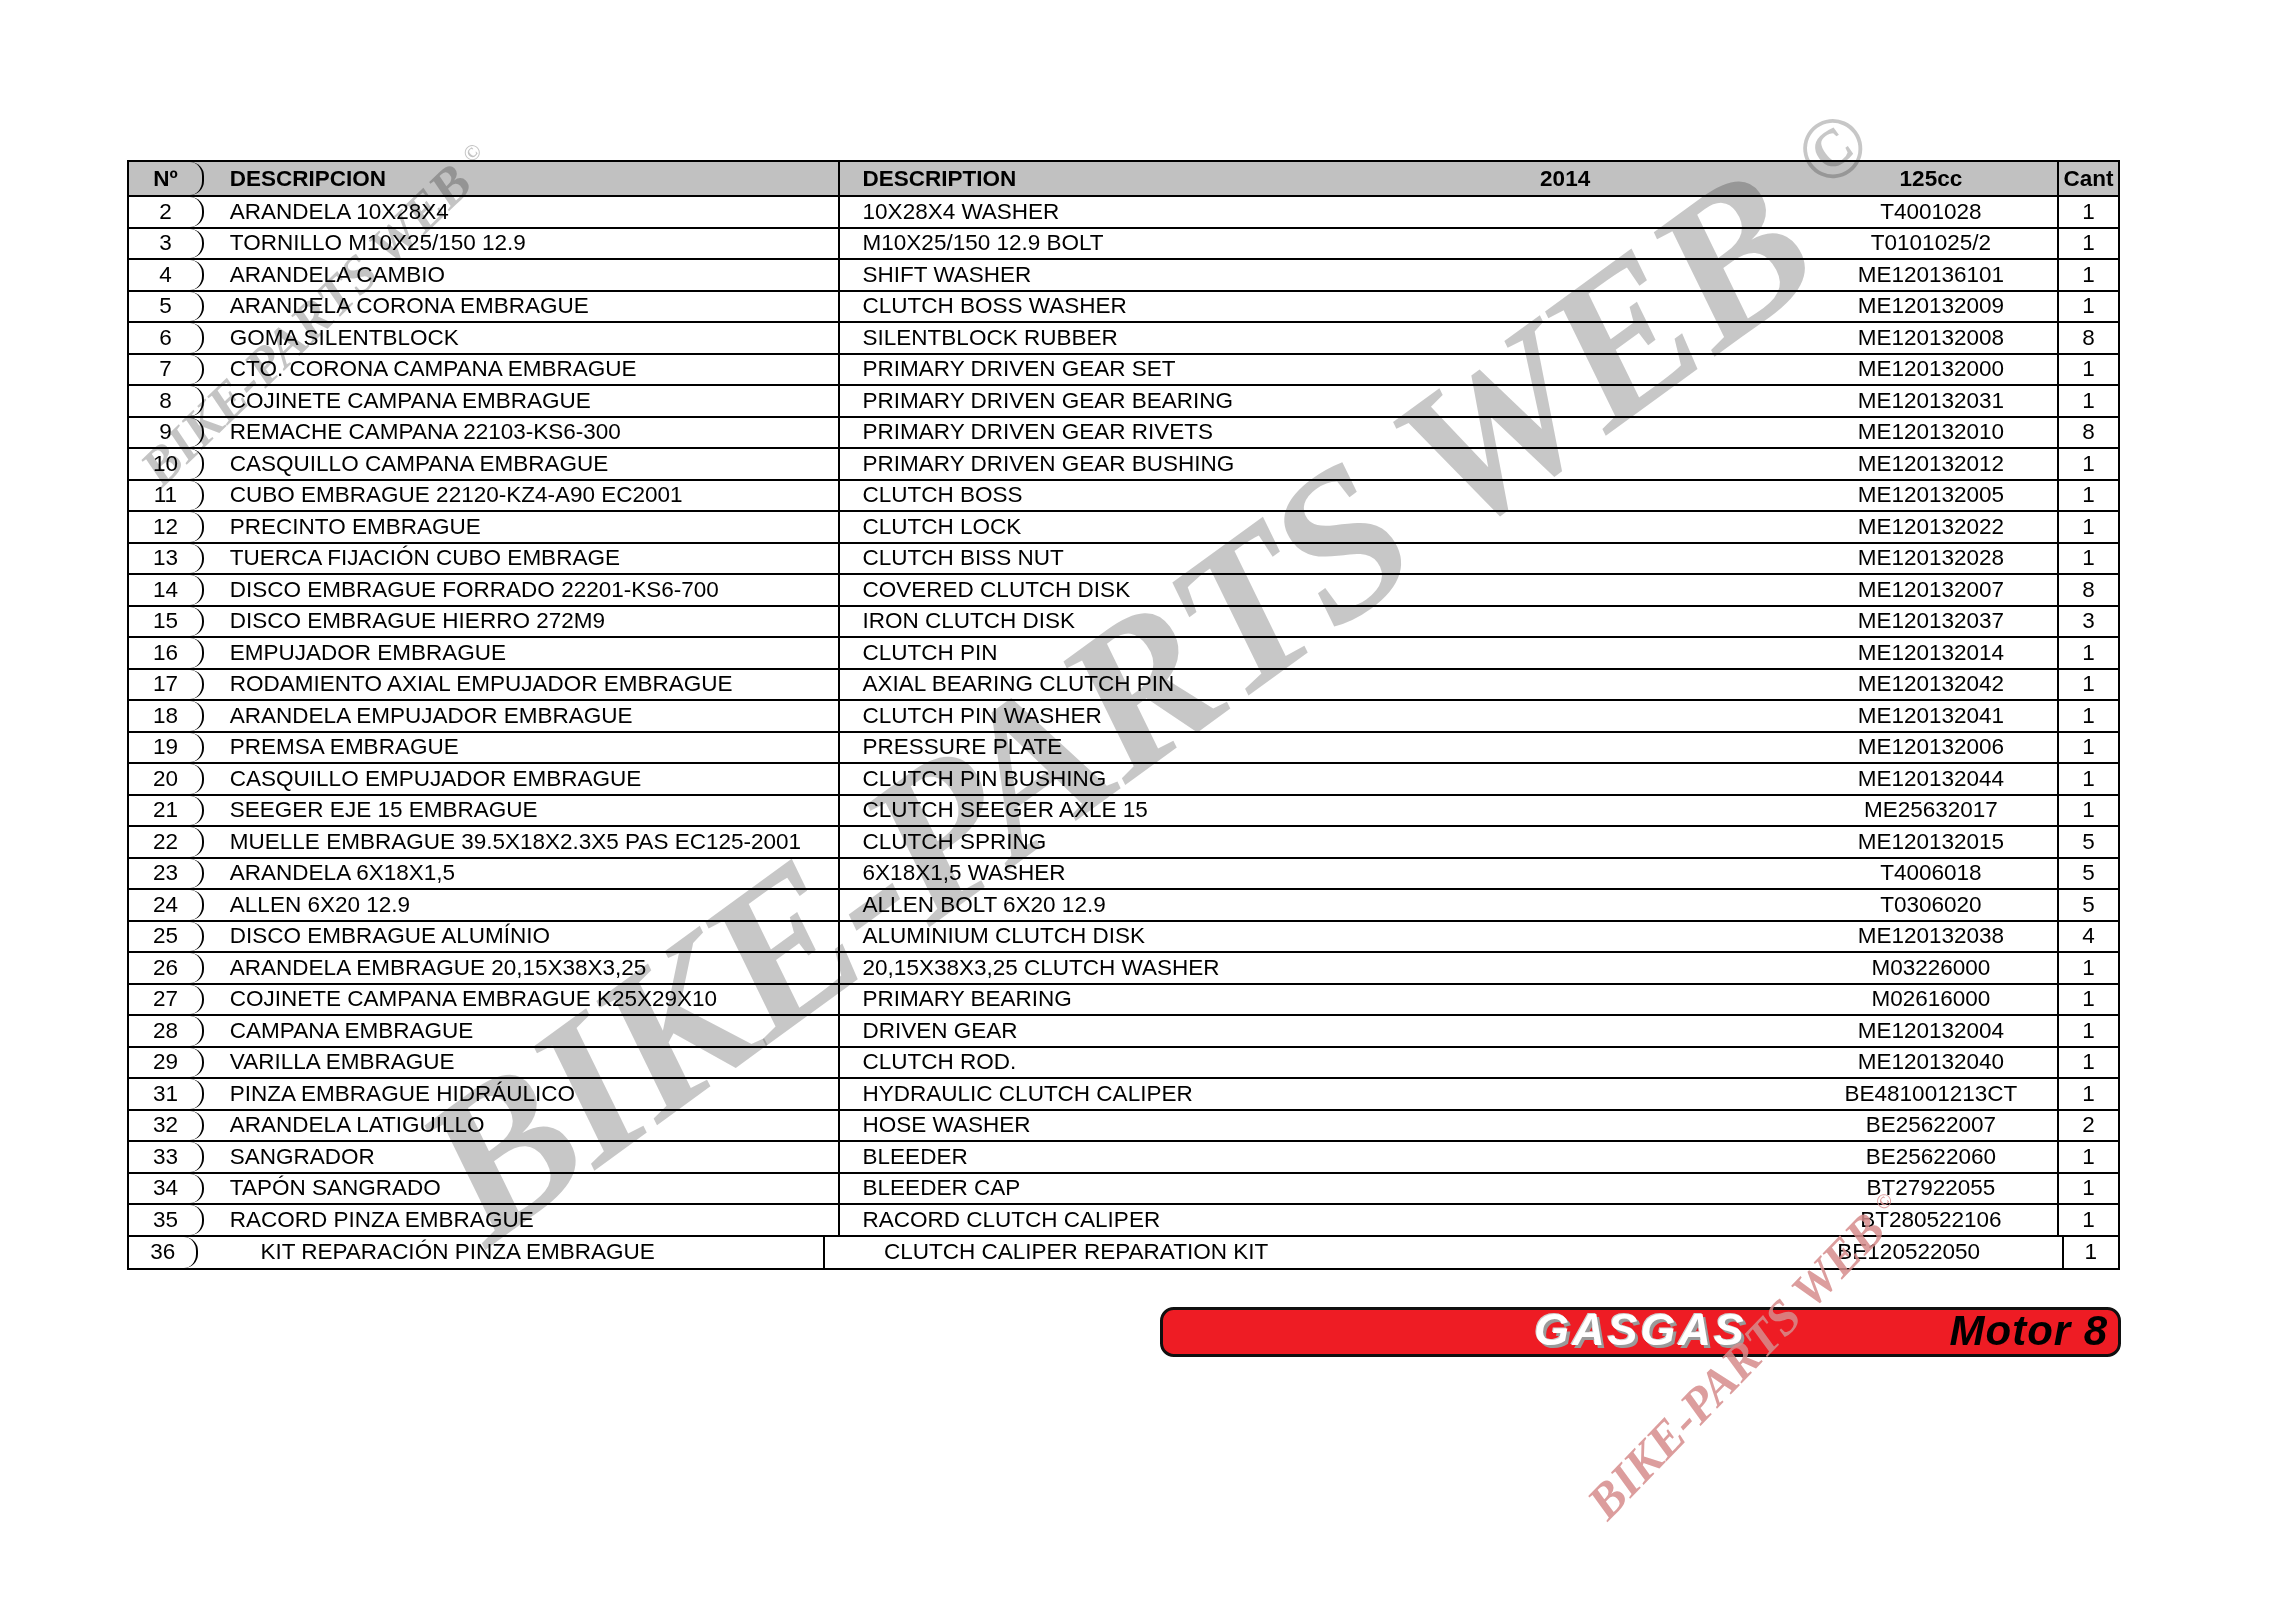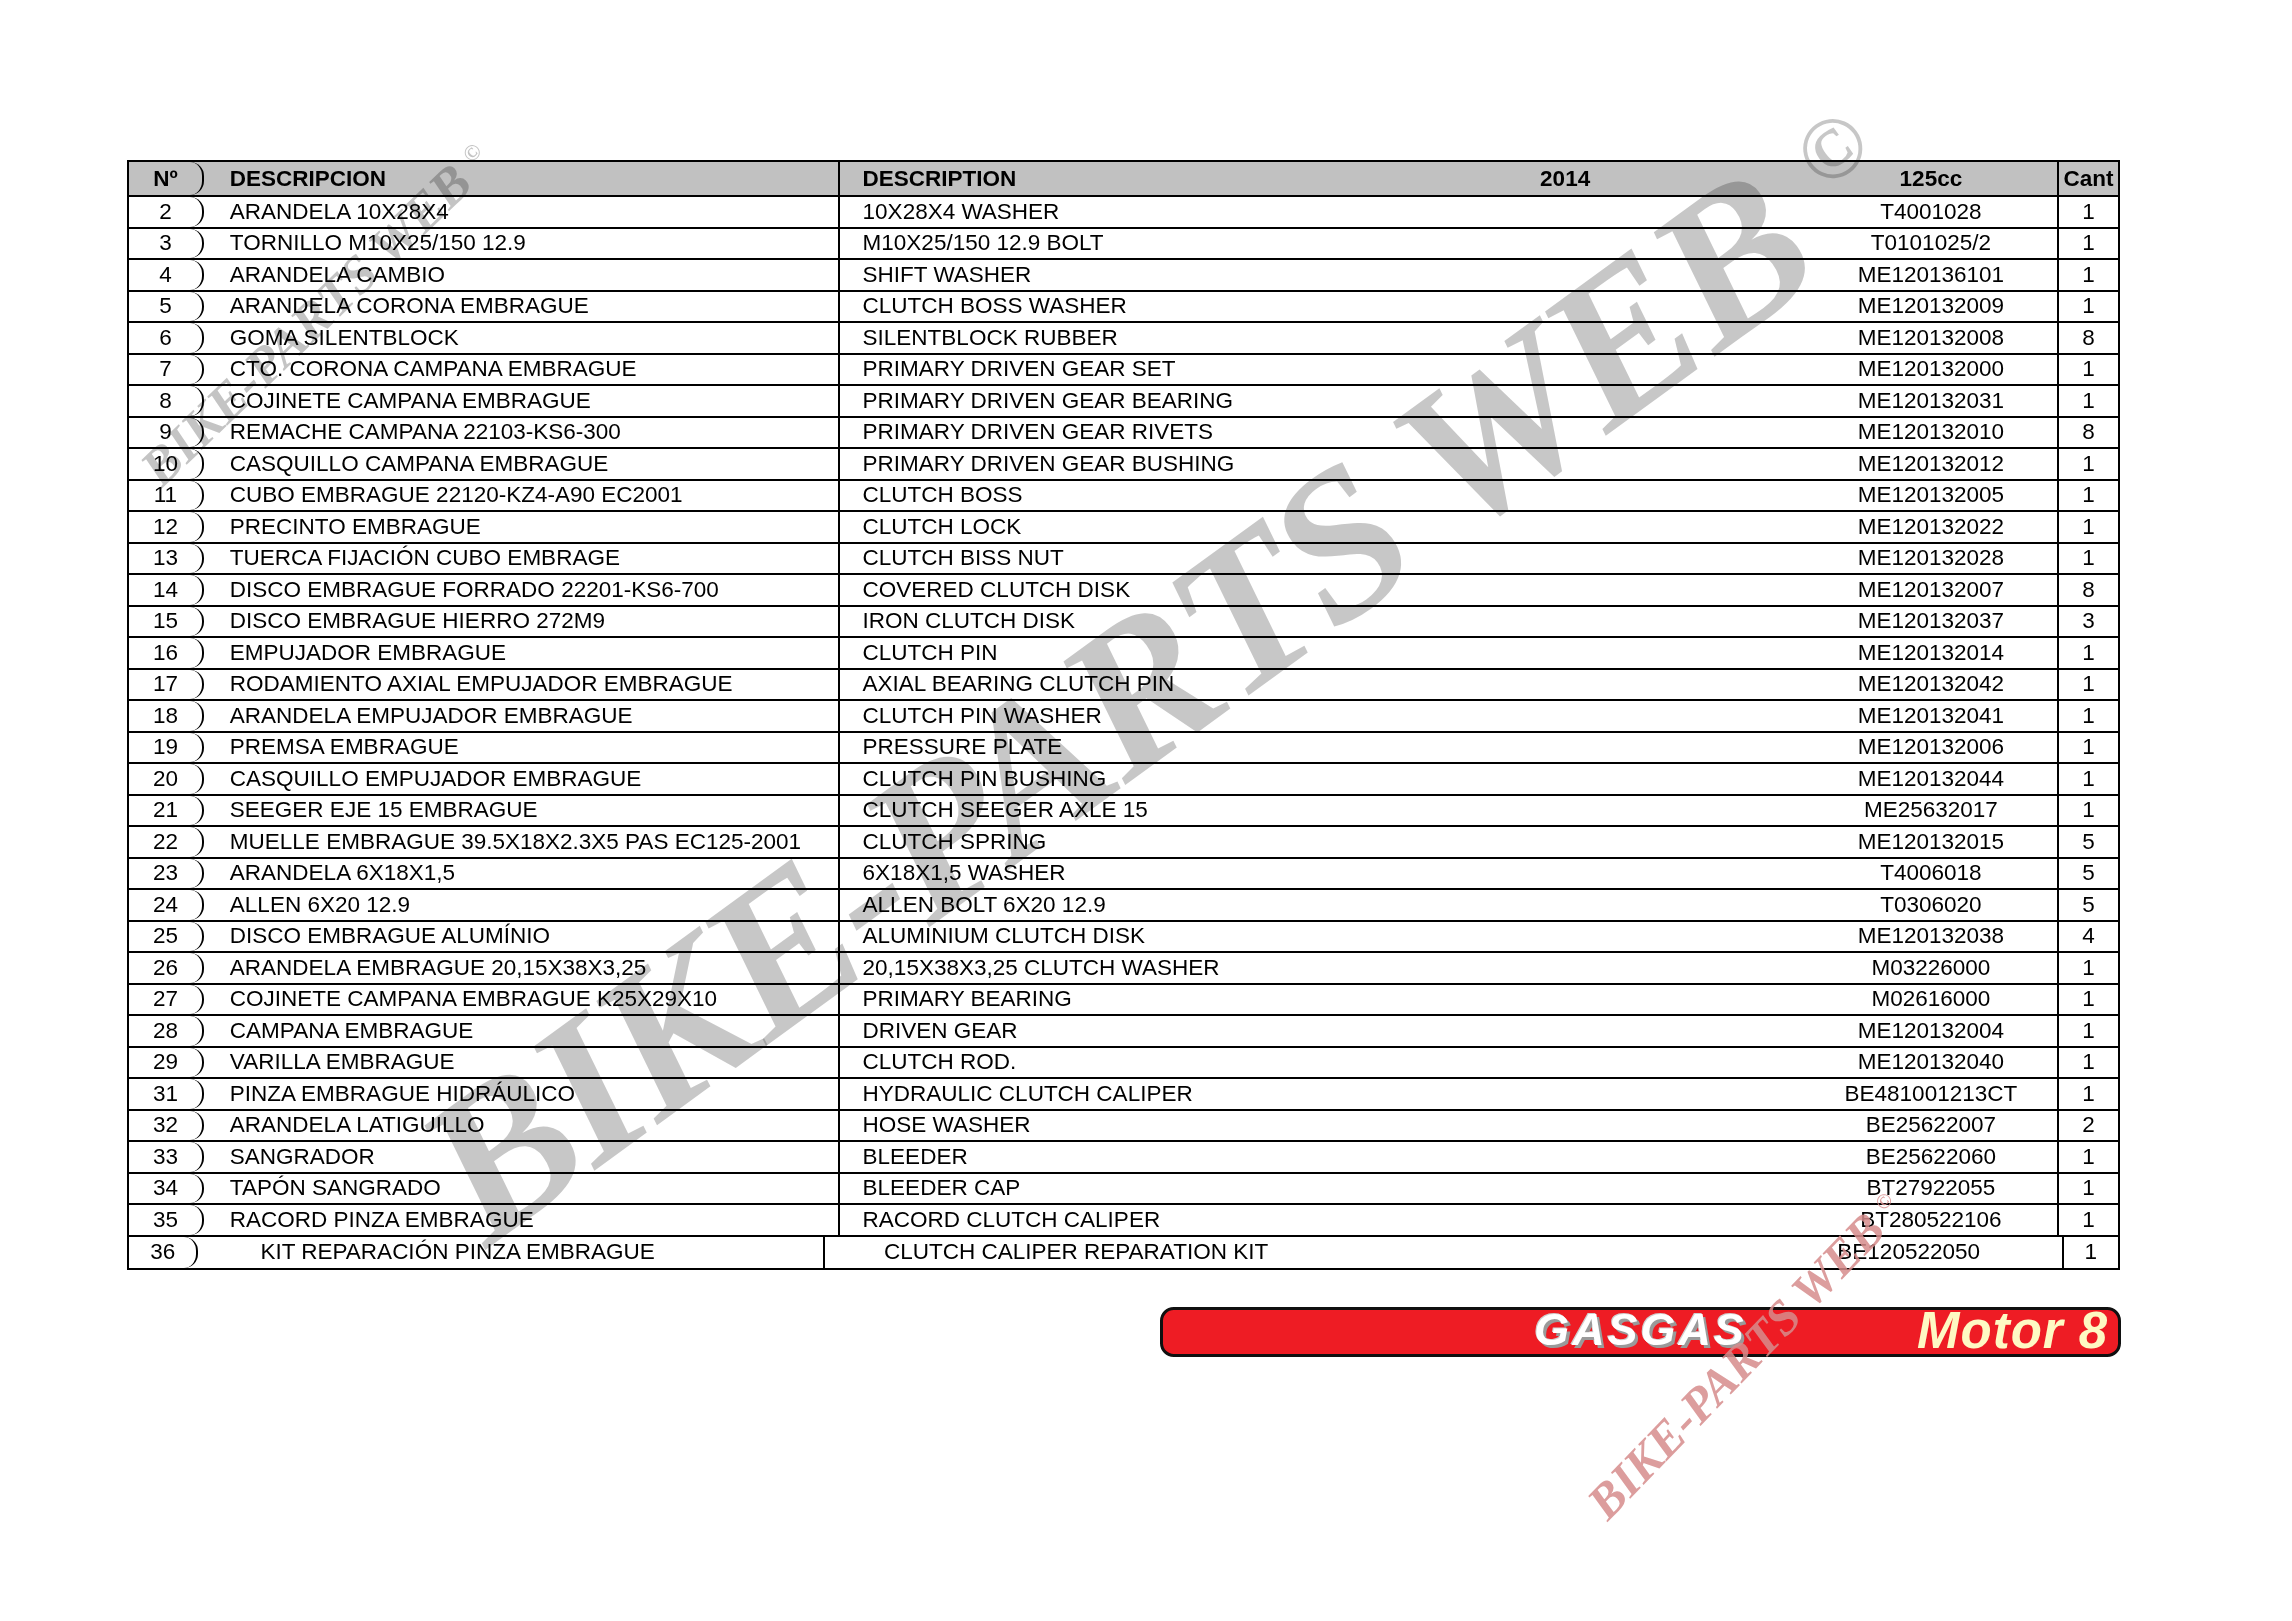--- a/index.html
+++ b/index.html
@@ -27,21 +27,21 @@
 
   
   .banner{position:absolute;left:1160px;top:1307px;width:961px;height:50px;
           background:#ee1c24;border:3.9px solid #101010;border-radius:13.7px;
           box-sizing:border-box;z-index:3;}
   .brand{position:absolute;left:0;right:0;top:50%;transform:translateY(-54%);
          text-align:center;font-size:45px;font-weight:bold;font-style:italic;
          letter-spacing:2.9px;color:#fff;
          text-shadow:2.9px 2.9px 0 #9a9a9a,-1px -1px 0 #cfcfcf;}
   .motor{position:absolute;right:9.8px;top:50%;transform:translateY(-52%);
-         font-size:51px;font-weight:bold;font-style:italic;color:#fef9c3;letter-spacing:1px;}
+         font-size:42px;font-weight:bold;font-style:italic;color:#000000;letter-spacing:1px;}
 
   
   .wm{position:absolute;font-family:"Liberation Serif",serif;font-weight:bold;
       font-style:italic;white-space:nowrap;pointer-events:none;}
   .wm sup{font-size:42%;vertical-align:super;}
   .wm-large{left:446px;top:1073px;font-size:208px;transform:rotate(-36deg);
             transform-origin:left center;color:rgba(108,108,108,0.38);
             mix-blend-mode:multiply;z-index:5;letter-spacing:-3.9px;}
   .wm-small{left:149px;top:446px;font-size:53px;transform:rotate(-44deg);
             transform-origin:left center;color:rgba(108,108,108,0.40);

